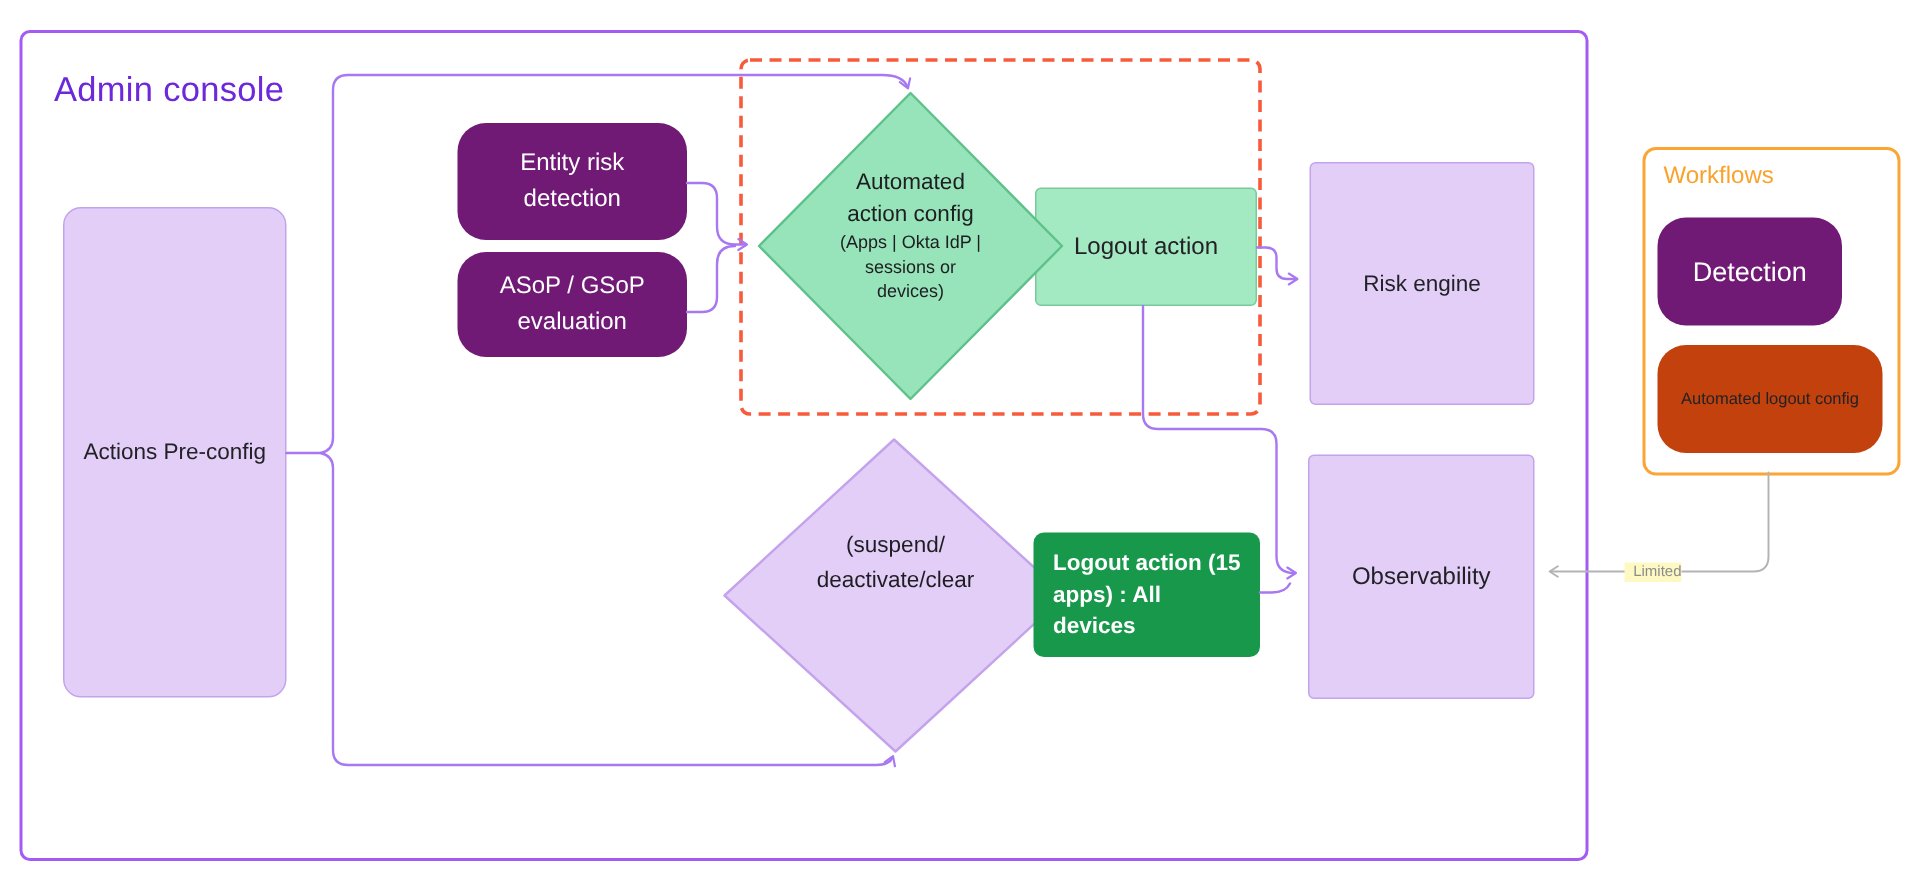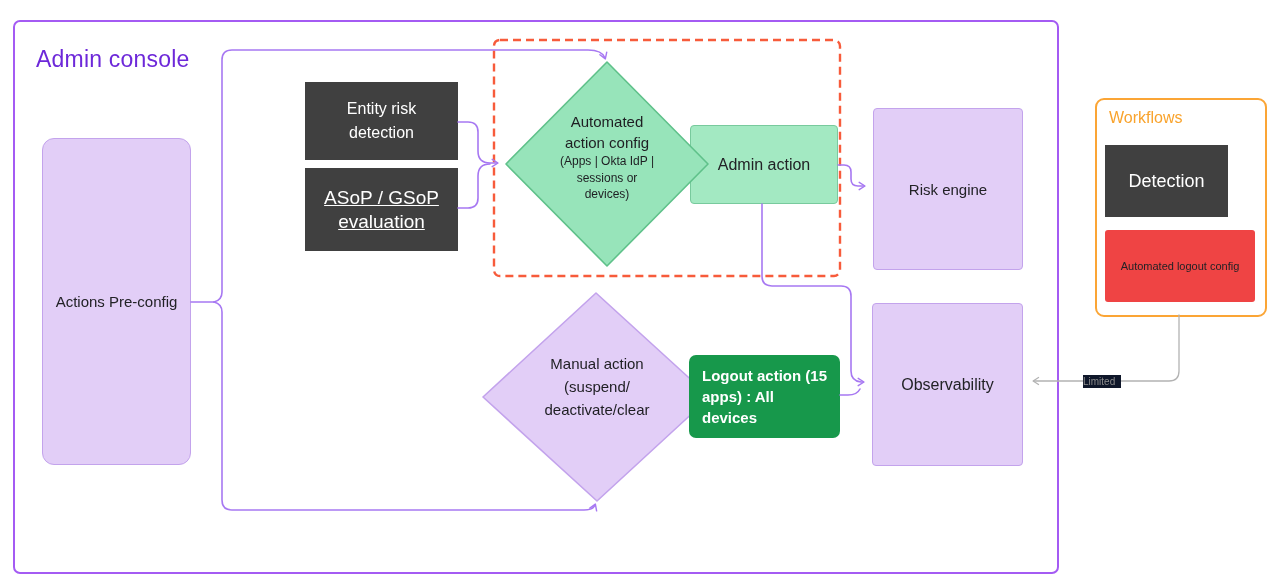--- a/index.html
+++ b/index.html
@@ -15,47 +15,47 @@
   }
   .admin-title{left:36px;top:46px;font-size:23px;font-weight:500;color:#6d28d9;letter-spacing:.2px;z-index:2;}
   .wf-box{
     left:1095px;top:98px;width:168px;height:215px;
     border:2px solid #fba535;border-radius:9px;background:#ffffff;z-index:2;
   }
   .wf-title{left:1109px;top:109px;font-size:16px;font-weight:500;color:#f9a32c;z-index:3;}
   
   .node{display:flex;align-items:center;justify-content:center;text-align:center;box-sizing:border-box;}
   .lavender{background:#e2cef7;border:1.5px solid #c3a3ec;border-radius:4px;}
-  .blue{background:#404040;border-radius:0;color:#ffffff;align-items:center;}
+  .blue{background:#701a75;border-radius:19px;color:#ffffff;align-items:center;}
   .greenlight{background:#a3e9c2;border:1.5px solid #78ca9d;border-radius:4px;}
   .greendark{background:#17984b;border-radius:7px;color:#ffffff;}
-  .wfgreen{background:#ef4444;border-radius:3px;}
+  .wfgreen{background:#c2410c;border-radius:19px;}
   
   .n-preconfig{left:42px;top:138px;width:149px;height:327px;font-size:15px;z-index:4;border-radius:12px;}
   .n-entity{left:305px;top:82px;width:153px;height:78px;font-size:16px;line-height:24px;z-index:4;}
-  .n-asop{left:305px;top:168px;width:153px;height:83px;font-size:19px;line-height:24px;z-index:4;text-decoration:underline;}
+  .n-asop{left:305px;top:168px;width:153px;height:70px;font-size:16px;line-height:24px;z-index:4;}
   .n-logout{left:690px;top:125px;width:148px;height:79px;font-size:16px;z-index:2;}
   .n-risk{left:873px;top:108px;width:150px;height:162px;font-size:15px;z-index:4;}
   .n-observe{left:872px;top:303px;width:151px;height:163px;font-size:16px;z-index:4;}
   .n-logoutall{left:689px;top:355px;width:151px;height:83px;font-size:15px;line-height:21px;
                justify-content:flex-start;text-align:left;padding:0 10px 0 13px;z-index:4;font-weight:bold;}
   .n-detection{left:1105px;top:145px;width:123px;height:72px;font-size:18px;z-index:3;}
   .n-wflogout{left:1105px;top:230px;width:150px;height:72px;font-size:11px;color:#222226;z-index:3;}
   .wrap{display:inline-block;max-width:120px;}
   
   .d-auto-text{left:532px;top:111px;width:150px;text-align:center;z-index:5;}
   .d-auto-text .t{font-size:15px;line-height:21px;color:#1e1e22;}
   .d-auto-text .s{font-size:12px;line-height:16.5px;color:#1e1e22;}
   .d-man-text{left:522px;top:352px;width:150px;text-align:center;z-index:5;}
   .d-man-text .l{font-size:15px;line-height:23px;color:#1e1e22;}
   
   #shapes,#overlay{left:0;top:0;width:1280px;height:588px;pointer-events:none;}
   #shapes{z-index:3;}
   #overlay{z-index:10;}
-  .limited-label{left:1083px;top:375px;width:38px;text-align:left;background:#0f172a;
+  .limited-label{left:1083px;top:375px;width:38px;text-align:right;background:#fef9c3;
                  font-size:10px;color:#8c8c8c;z-index:11;padding:1px 0;}
 </style>
 </head>
 <body>
 
 <div id="stage">
 
   <div class="abs admin-box"></div>
   <div class="abs admin-title">Admin console</div>
 
@@ -68,21 +68,21 @@
 
   <div class="abs node blue n-entity">
     <span class="wrap" style="max-width:95px;">Entity risk detection</span>
   </div>
 
   <div class="abs node blue n-asop">
     <span class="wrap" style="max-width:115px;">ASoP / GSoP evaluation</span>
   </div>
 
   <div class="abs node greenlight n-logout">
-    <span>Admin action</span>
+    <span>Logout action</span>
   </div>
 
   <div class="abs node lavender n-observe">
     <span>Observability</span>
   </div>
 
   <div class="abs node lavender n-risk">
     <span>Risk engine</span>
   </div>
 
@@ -105,21 +105,20 @@
 
   <div class="abs d-auto-text">
     <div class="t">Automated</div>
     <div class="t">action config</div>
     <div class="s">(Apps | Okta IdP |</div>
     <div class="s">sessions or</div>
     <div class="s">devices)</div>
   </div>
 
   <div class="abs d-man-text">
-    <div class="l">Manual action</div>
     <div class="l">(suspend/</div>
     <div class="l">deactivate/clear</div>
   </div>
 
   <svg id="overlay" class="abs" viewBox="0 0 1280 588">
     <defs>
       <marker id="arrP" viewBox="0 0 10 10" refX="6.5" refY="5" markerWidth="6" markerHeight="6" orient="auto" markerUnits="strokeWidth">
         <path d="M1.5,1.2 L7.5,5 L1.5,8.8" fill="none" stroke="#a778f2" stroke-width="1.5" stroke-linecap="round" stroke-linejoin="round"></path>
       </marker>
       <marker id="arrG" viewBox="0 0 10 10" refX="6.5" refY="5" markerWidth="7" markerHeight="7" orient="auto" markerUnits="strokeWidth">

